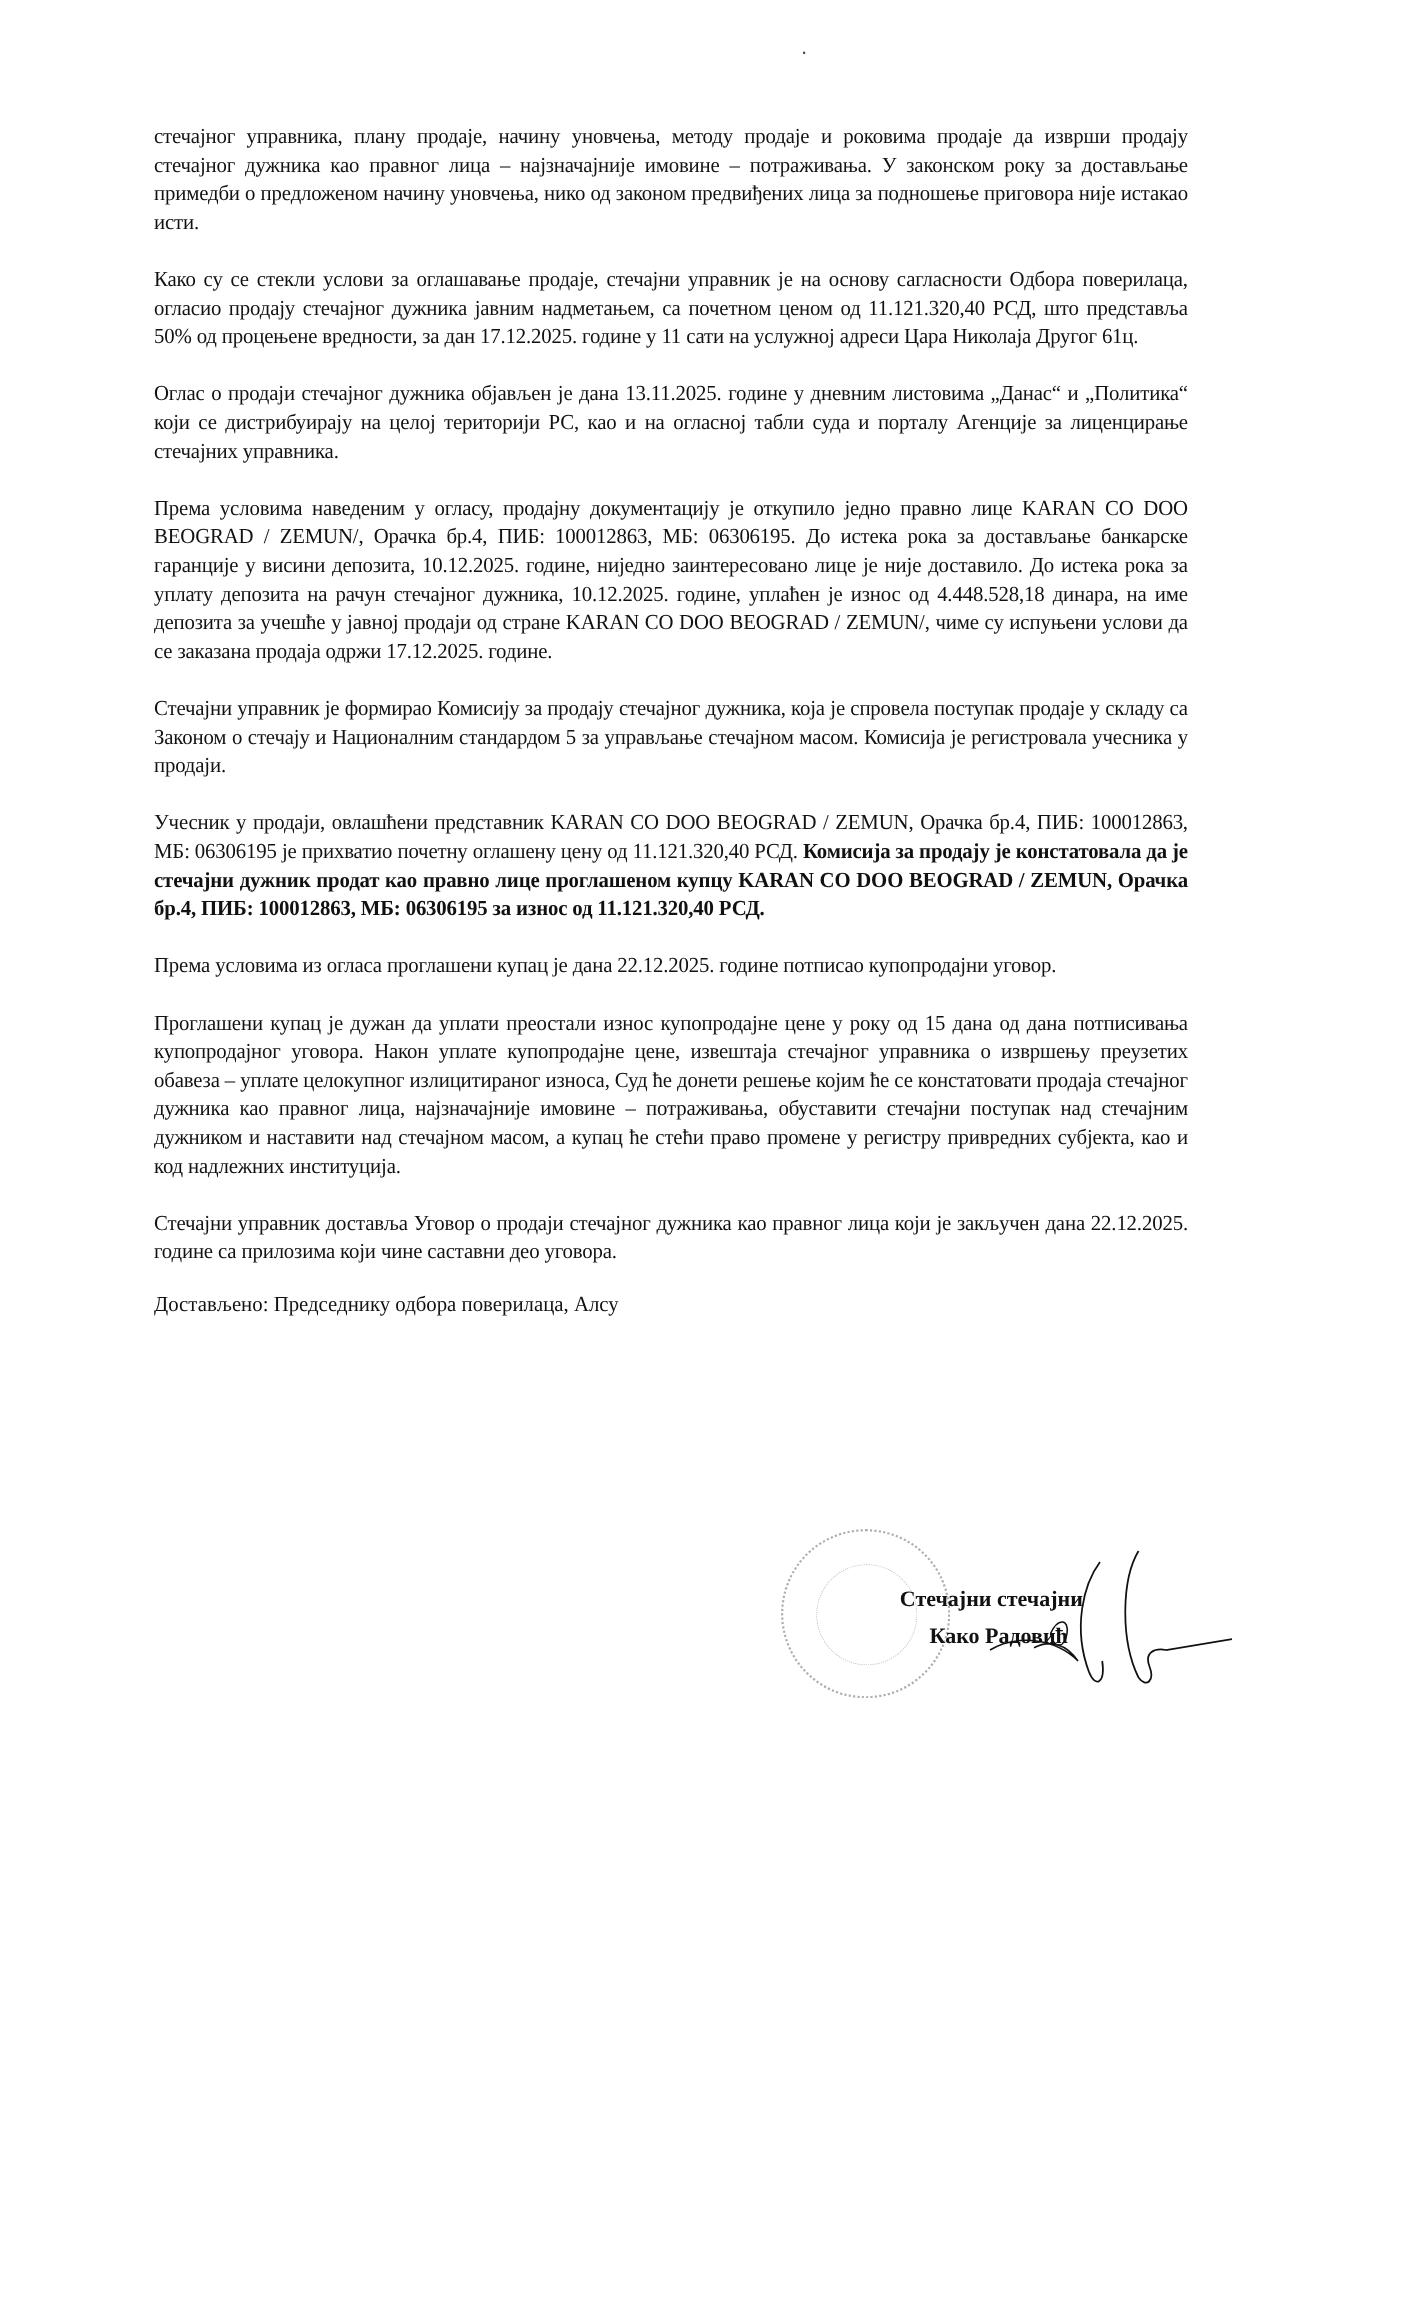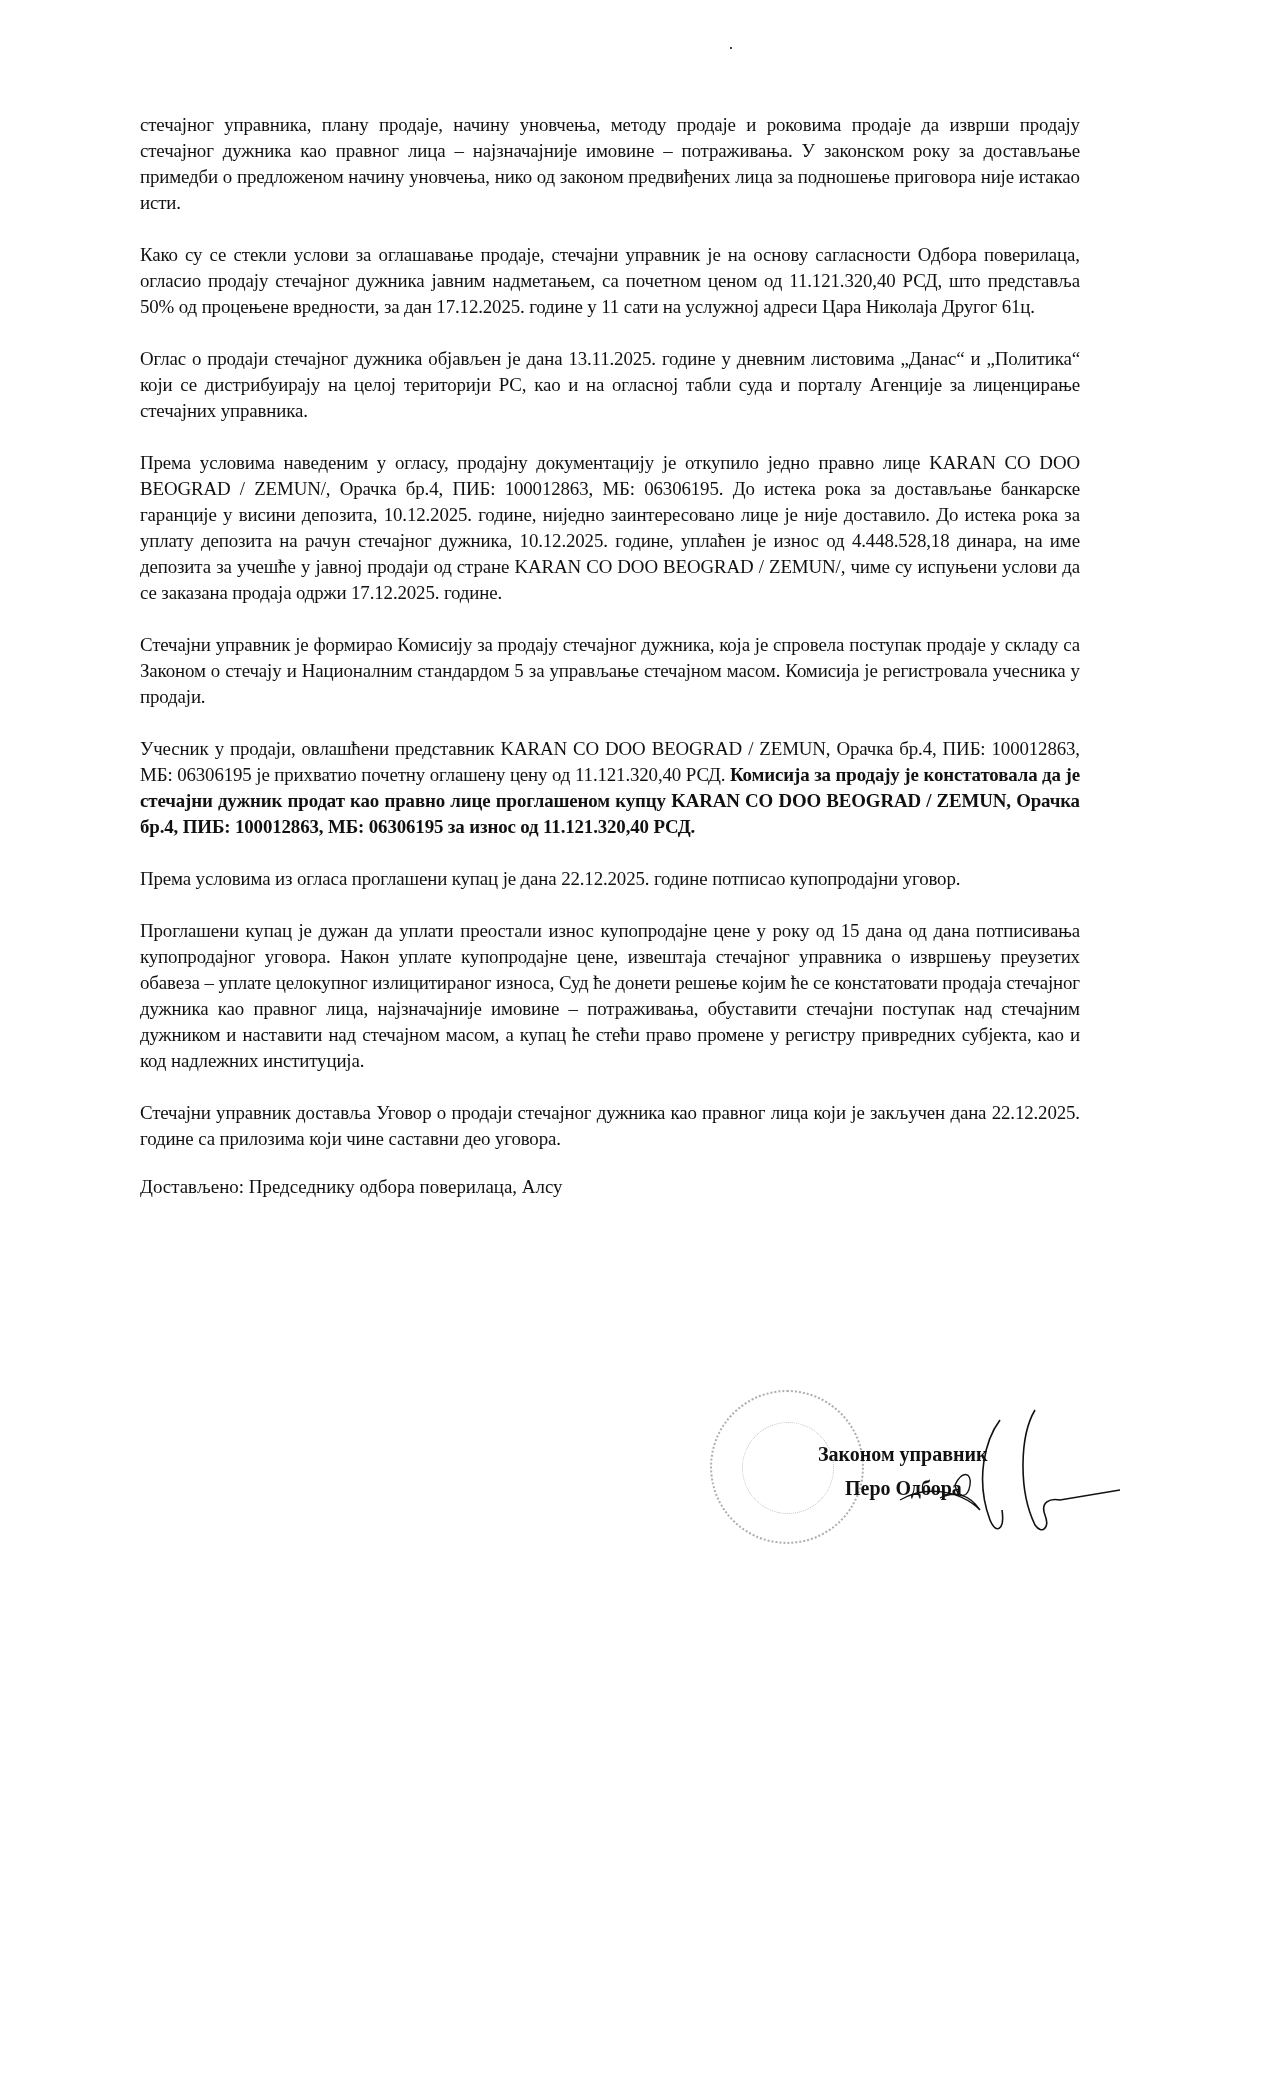--- a/index.html
+++ b/index.html
@@ -125,15 +125,15 @@
 <div class="signature-block">
   <div class="stamp">
     <div class="stamp-inner"></div>
   </div>
   <svg class="handwriting" viewBox="0 0 420 160">
     <path d="M300 30 C 285 50, 275 90, 290 130 C 296 145, 305 140, 302 120" fill="none" stroke="#111" stroke-width="1.6"></path>
     <path d="M335 20 C 320 45, 318 100, 335 135 C 342 145, 350 138, 345 125 C 340 112, 350 108, 360 110 L 420 100" fill="none" stroke="#111" stroke-width="1.6"></path>
     <path d="M200 110 C 225 95, 260 100, 280 120 C 270 105, 255 100, 240 108" fill="none" stroke="#111" stroke-width="1.4"></path>
     <path d="M255 95 C 262 80, 272 82, 270 95 C 268 108, 258 110, 255 95" fill="none" stroke="#111" stroke-width="1.4"></path>
   </svg>
-  <div class="sig-title">Законом управник</div>
-  <div class="sig-name">Перо Одбора</div>
+  <div class="sig-title">Стечајни стечајни</div>
+  <div class="sig-name">Како Радовић</div>
 </div>
 
 </body></html>

